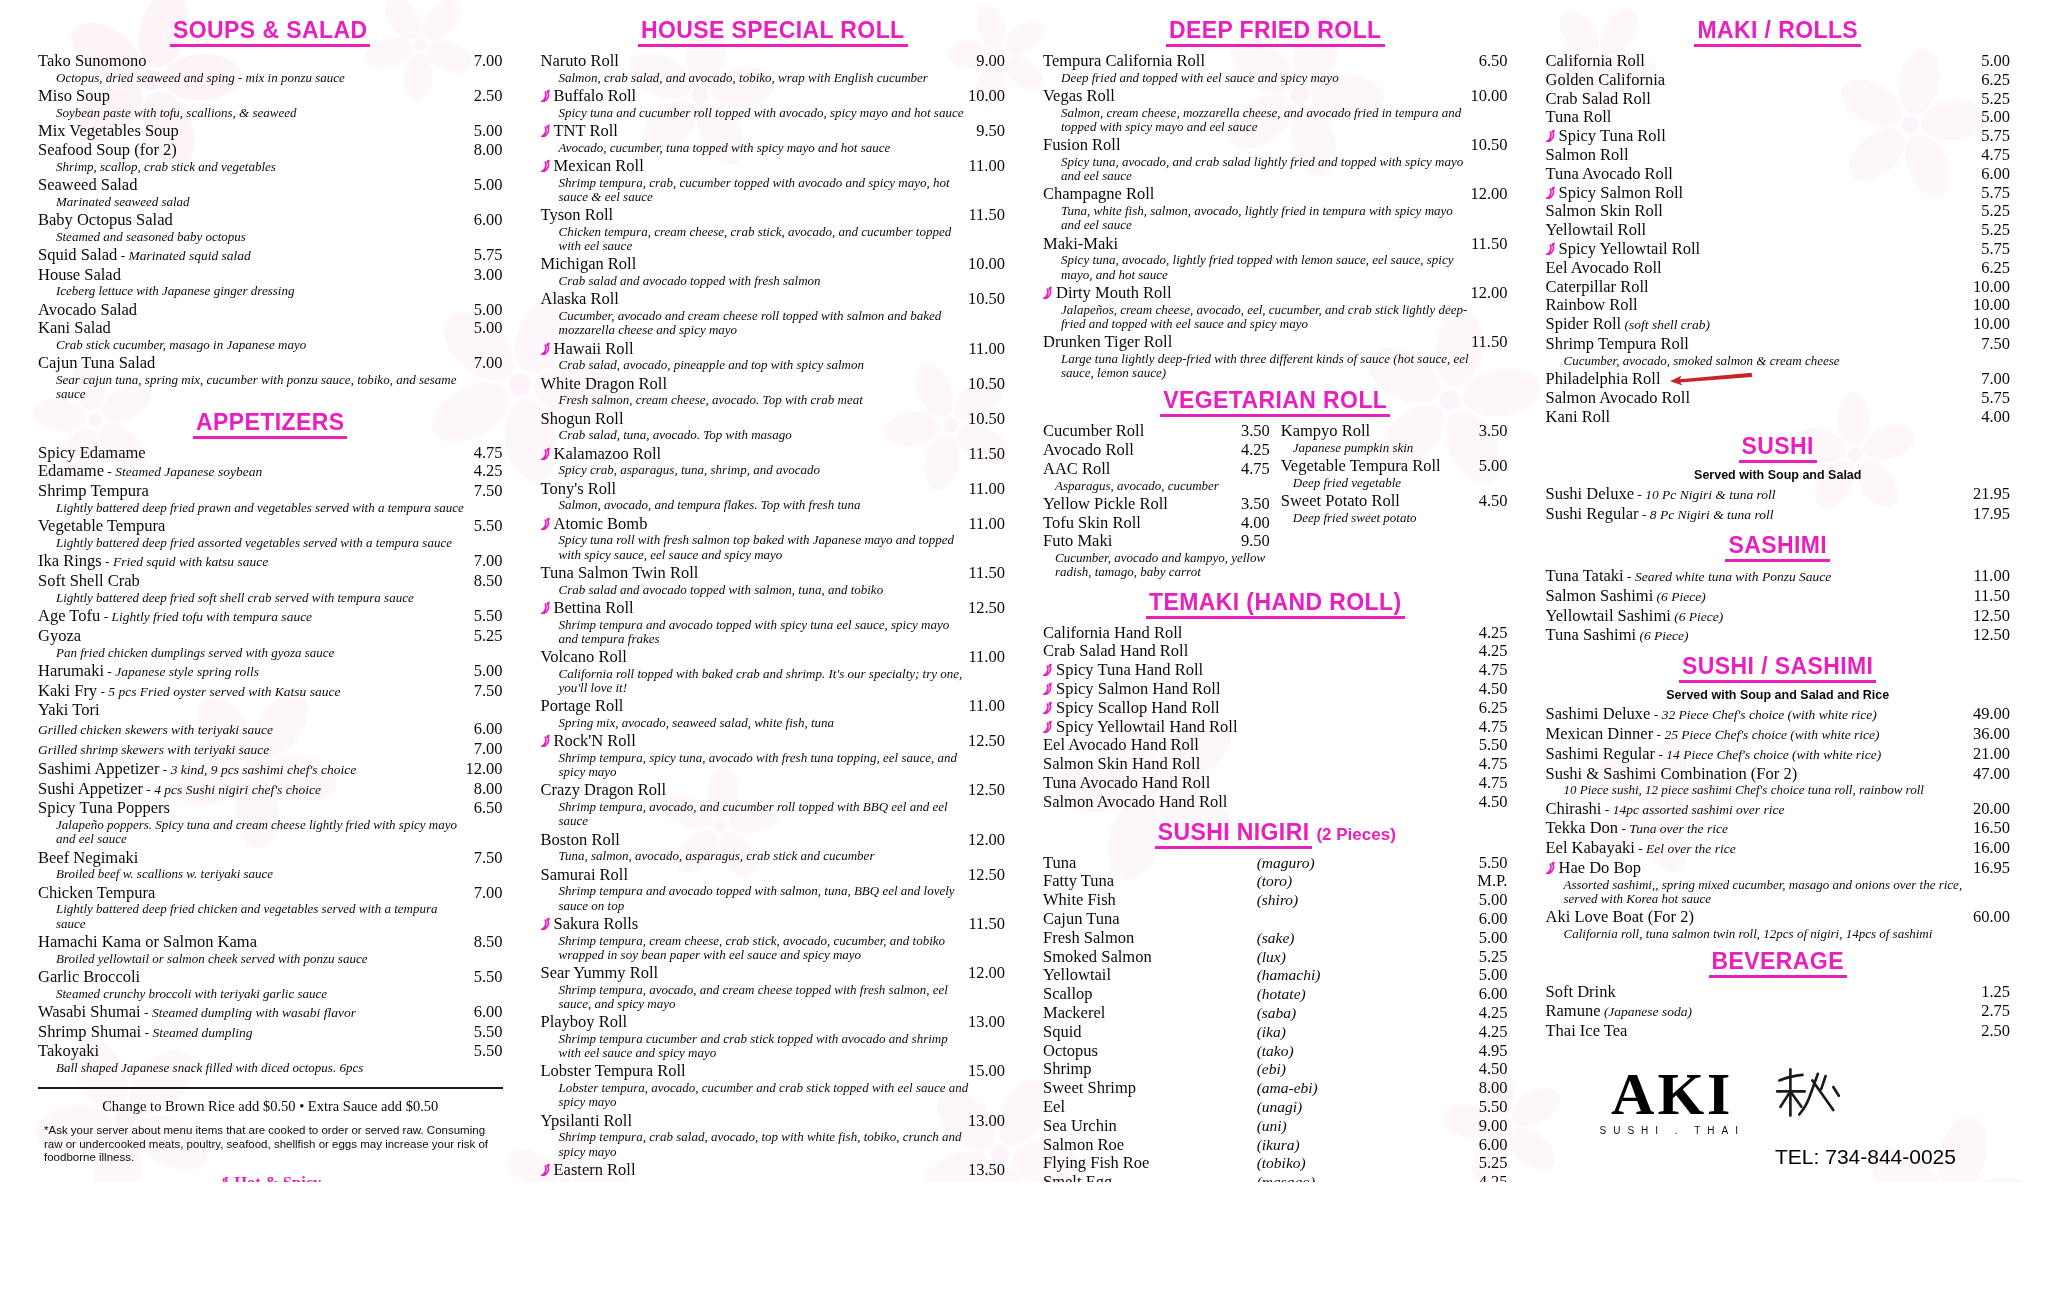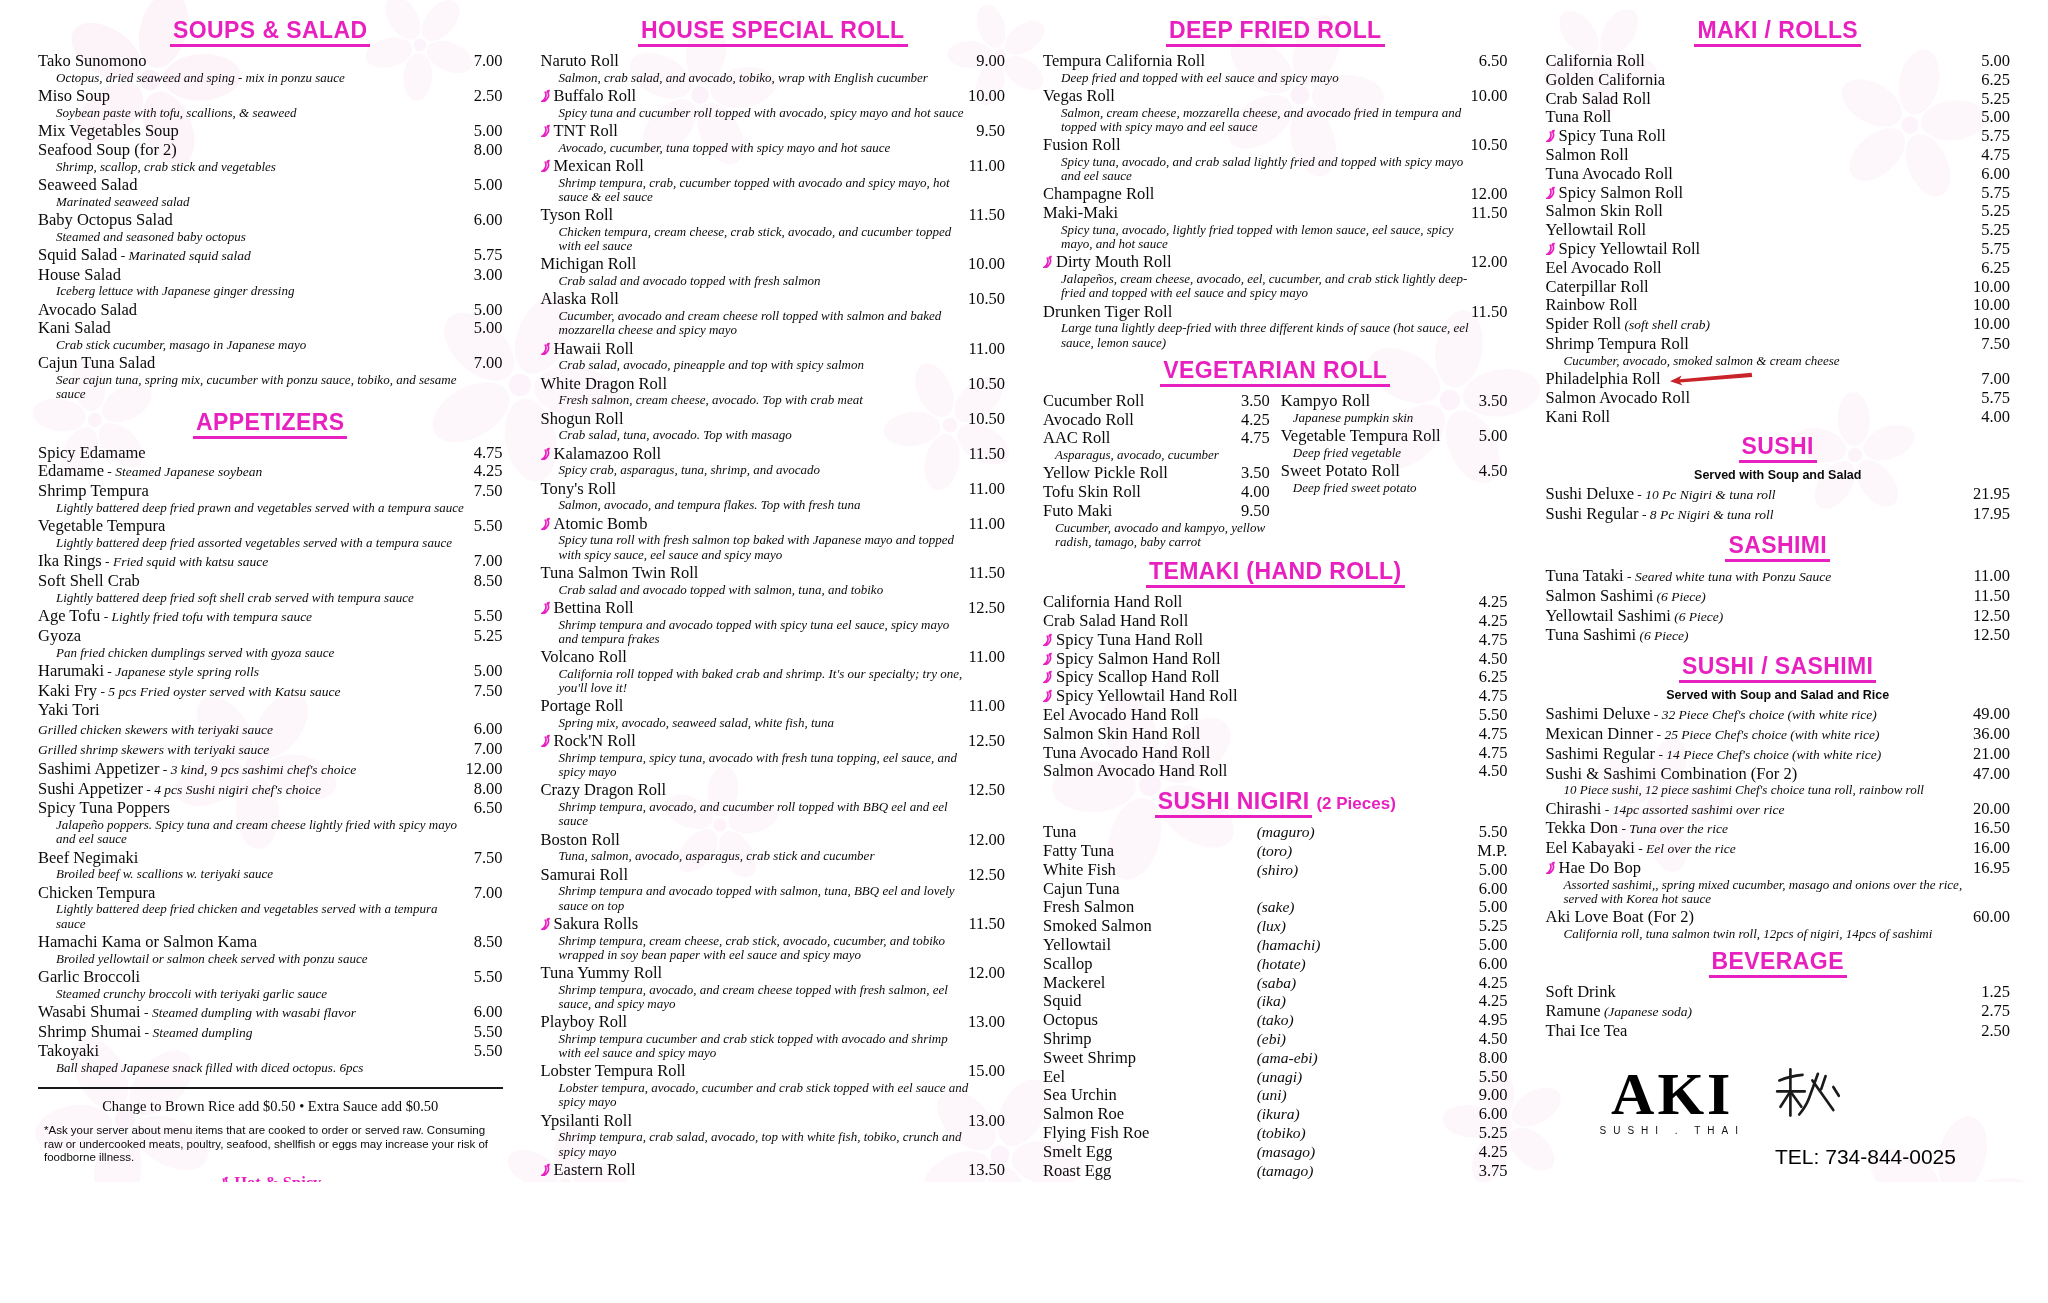--- a/index.html
+++ b/index.html
@@ -425,21 +425,21 @@
             </div>
             <div class="desc">Shrimp tempura and avocado topped with salmon, tuna, BBQ eel and lovely sauce on top</div>
             <div class="item">
               <span class="nm-wrap"><span class="spicy"><svg width="9" height="13" viewBox="0 0 10 14">
                     <path d="M6.8 3.1C7 2.2 7.8 1.5 8.8 1.5c-.1.9-.6 1.6-1.3 1.9 1.2 1.8 1.1 4.5-.4 6.8-1.5 2.4-4 3.8-6.1 3.5 1.8-1 3.4-2.8 4.1-4.9.7-2 .5-4-.4-5.5" fill="none" stroke="#e820c0" stroke-width="1.9" stroke-linecap="round"></path>
                   </svg></span><span class="nm">Sakura Rolls</span></span>
               <span class="price">11.50</span>
             </div>
             <div class="desc">Shrimp tempura, cream cheese, crab stick, avocado, cucumber, and tobiko wrapped in soy bean paper with eel sauce and spicy mayo</div>
             <div class="item">
-              <span class="nm-wrap"><span class="nm">Tuna Yummy Roll</span></span>
+              <span class="nm-wrap"><span class="nm">Sear Yummy Roll</span></span>
               <span class="price">12.00</span>
             </div>
             <div class="desc">Shrimp tempura, avocado, and cream cheese topped with fresh salmon, eel sauce, and spicy mayo</div>
             <div class="item">
               <span class="nm-wrap"><span class="nm">Playboy Roll</span></span>
               <span class="price">13.00</span>
             </div>
             <div class="desc">Shrimp tempura cucumber and crab stick topped with avocado and shrimp with eel sauce and spicy mayo</div>
             <div class="item">
               <span class="nm-wrap"><span class="nm">Lobster Tempura Roll</span></span>
@@ -483,20 +483,21 @@
             <div class="desc">Salmon, cream cheese, mozzarella cheese, and avocado fried in tempura and topped with spicy mayo and eel sauce</div>
             <div class="item">
               <span class="nm-wrap"><span class="nm">Fusion Roll</span></span>
               <span class="price">10.50</span>
             </div>
             <div class="desc">Spicy tuna, avocado, and crab salad lightly fried and topped with spicy mayo and eel sauce</div>
             <div class="item">
               <span class="nm-wrap"><span class="nm">Champagne Roll</span></span>
               <span class="price">12.00</span>
             </div>
+            <div class="desc">Tuna, white fish, salmon, avocado, lightly fried in tempura with spicy mayo and eel sauce</div>
             <div class="item">
               <span class="nm-wrap"><span class="nm">Maki-Maki</span></span>
               <span class="price">11.50</span>
             </div>
             <div class="desc">Spicy tuna, avocado, lightly fried topped with lemon sauce, eel sauce, spicy mayo, and hot sauce</div>
             <div class="item">
               <span class="nm-wrap"><span class="spicy"><svg width="9" height="13" viewBox="0 0 10 14">
                     <path d="M6.8 3.1C7 2.2 7.8 1.5 8.8 1.5c-.1.9-.6 1.6-1.3 1.9 1.2 1.8 1.1 4.5-.4 6.8-1.5 2.4-4 3.8-6.1 3.5 1.8-1 3.4-2.8 4.1-4.9.7-2 .5-4-.4-5.5" fill="none" stroke="#e820c0" stroke-width="1.9" stroke-linecap="round"></path>
                   </svg></span><span class="nm">Dirty Mouth Roll</span></span>
               <span class="price">12.00</span>

